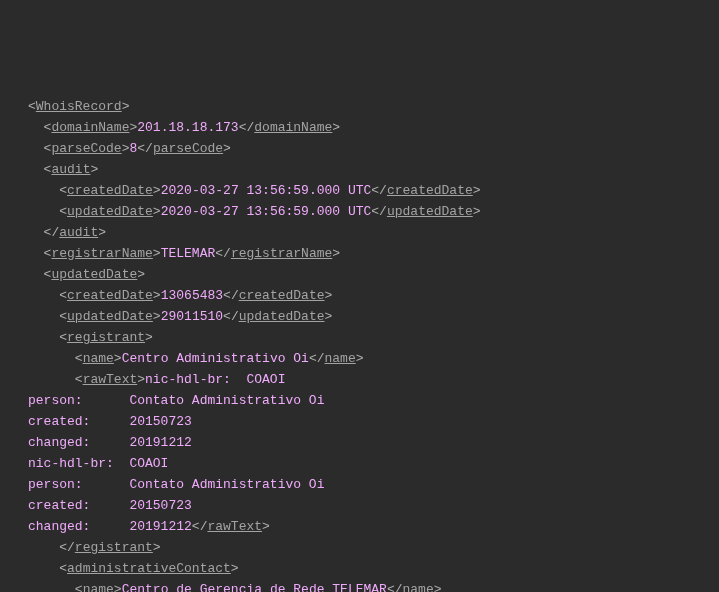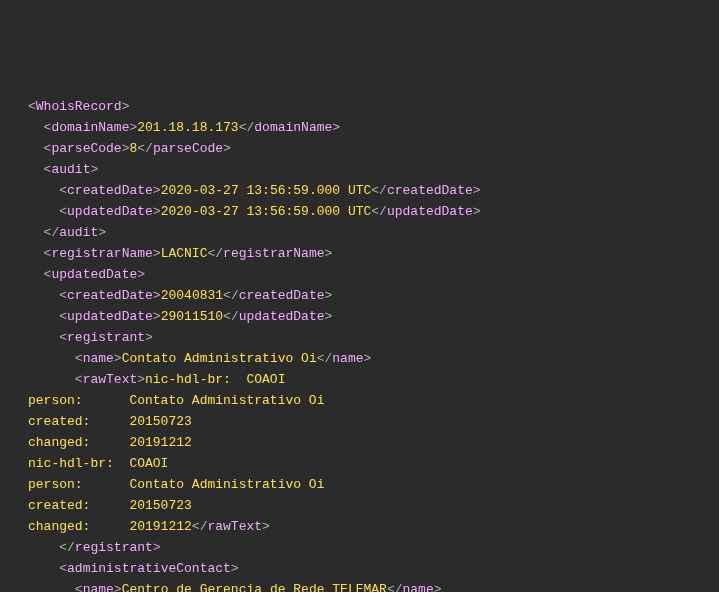--- a/index.html
+++ b/index.html
@@ -6,42 +6,42 @@
   body {
     background: #2b2b2b;
     font-family: 'Consolas', 'Monaco', 'Courier New', monospace;
     font-size: 13px;
     line-height: 21px;
     color: #bfbfbf;
     padding: 12px 0 12px 28px;
     white-space: pre;
     overflow: hidden;
   }
-  .tag { color: #f0abfc; }
+  .tag { color: #a3a3a3; text-decoration: underline; }
   .bracket { color: #b0b0b0; }
-  .text { color: #fde047; }
+  .text { color: #f0abfc; }
 </style>
 </head>
 <body>
 
 
 
 <div><span class="bracket">&lt;</span><span class="tag">WhoisRecord</span><span class="bracket">&gt;</span>
   <span class="bracket">&lt;</span><span class="tag">domainName</span><span class="bracket">&gt;</span><span class="text">201.18.18.173</span><span class="bracket">&lt;/</span><span class="tag">domainName</span><span class="bracket">&gt;</span>
   <span class="bracket">&lt;</span><span class="tag">parseCode</span><span class="bracket">&gt;</span><span class="text">8</span><span class="bracket">&lt;/</span><span class="tag">parseCode</span><span class="bracket">&gt;</span>
   <span class="bracket">&lt;</span><span class="tag">audit</span><span class="bracket">&gt;</span>
     <span class="bracket">&lt;</span><span class="tag">createdDate</span><span class="bracket">&gt;</span><span class="text">2020-03-27 13:56:59.000 UTC</span><span class="bracket">&lt;/</span><span class="tag">createdDate</span><span class="bracket">&gt;</span>
     <span class="bracket">&lt;</span><span class="tag">updatedDate</span><span class="bracket">&gt;</span><span class="text">2020-03-27 13:56:59.000 UTC</span><span class="bracket">&lt;/</span><span class="tag">updatedDate</span><span class="bracket">&gt;</span>
   <span class="bracket">&lt;/</span><span class="tag">audit</span><span class="bracket">&gt;</span>
-  <span class="bracket">&lt;</span><span class="tag">registrarName</span><span class="bracket">&gt;</span><span class="text">LACNIC</span><span class="bracket">&lt;/</span><span class="tag">registrarName</span><span class="bracket">&gt;</span>
+  <span class="bracket">&lt;</span><span class="tag">registrarName</span><span class="bracket">&gt;</span><span class="text">TELEMAR</span><span class="bracket">&lt;/</span><span class="tag">registrarName</span><span class="bracket">&gt;</span>
   <span class="bracket">&lt;</span><span class="tag">updatedDate</span><span class="bracket">&gt;</span>
-    <span class="bracket">&lt;</span><span class="tag">createdDate</span><span class="bracket">&gt;</span><span class="text">20040831</span><span class="bracket">&lt;/</span><span class="tag">createdDate</span><span class="bracket">&gt;</span>
+    <span class="bracket">&lt;</span><span class="tag">createdDate</span><span class="bracket">&gt;</span><span class="text">13065483</span><span class="bracket">&lt;/</span><span class="tag">createdDate</span><span class="bracket">&gt;</span>
     <span class="bracket">&lt;</span><span class="tag">updatedDate</span><span class="bracket">&gt;</span><span class="text">29011510</span><span class="bracket">&lt;/</span><span class="tag">updatedDate</span><span class="bracket">&gt;</span>
     <span class="bracket">&lt;</span><span class="tag">registrant</span><span class="bracket">&gt;</span>
-      <span class="bracket">&lt;</span><span class="tag">name</span><span class="bracket">&gt;</span><span class="text">Contato Administrativo Oi</span><span class="bracket">&lt;/</span><span class="tag">name</span><span class="bracket">&gt;</span>
+      <span class="bracket">&lt;</span><span class="tag">name</span><span class="bracket">&gt;</span><span class="text">Centro Administrativo Oi</span><span class="bracket">&lt;/</span><span class="tag">name</span><span class="bracket">&gt;</span>
       <span class="bracket">&lt;</span><span class="tag">rawText</span><span class="bracket">&gt;</span><span class="text">nic-hdl-br:  COAOI</span>
 <span class="text">person:      Contato Administrativo Oi</span>
 <span class="text">created:     20150723</span>
 <span class="text">changed:     20191212</span>
 <span class="text">nic-hdl-br:  COAOI</span>
 <span class="text">person:      Contato Administrativo Oi</span>
 <span class="text">created:     20150723</span>
 <span class="text">changed:     20191212</span><span class="bracket">&lt;/</span><span class="tag">rawText</span><span class="bracket">&gt;</span>
     <span class="bracket">&lt;/</span><span class="tag">registrant</span><span class="bracket">&gt;</span>
     <span class="bracket">&lt;</span><span class="tag">administrativeContact</span><span class="bracket">&gt;</span>

